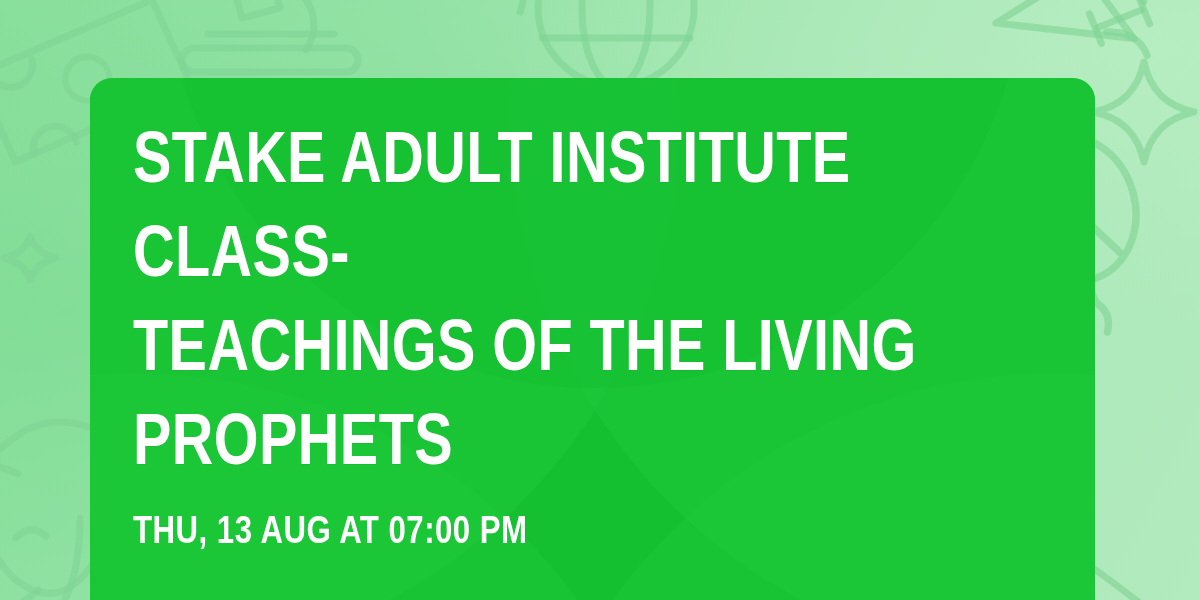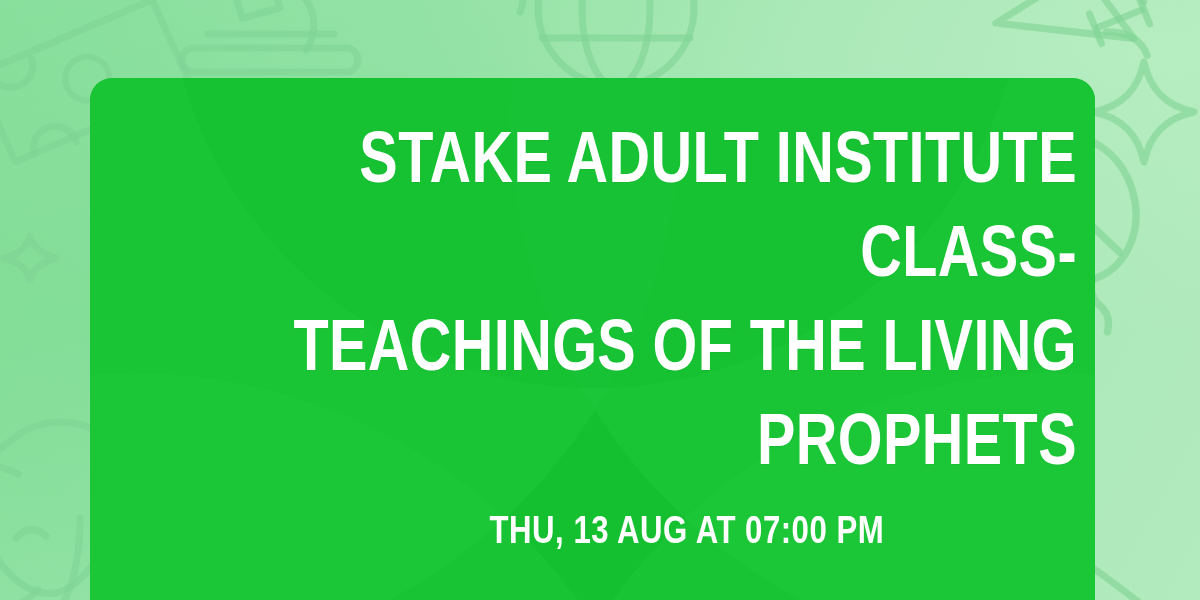--- a/index.html
+++ b/index.html
@@ -11,21 +11,20 @@
     font-family: "Liberation Sans", sans-serif;
   }
 
   
   #poster {
     position: relative;
     width: 1200px;
     height: 600px;
     overflow: hidden;
     background: #a9e6b6;
-    text-align: right;
   }
 
   
   .backdrop {
     position: absolute;
     inset: 0;
     background:
       linear-gradient(118deg, #8adf9d 0%, #93e2a5 26%, #a6e7b4 58%, #b2ebbe 100%);
   }
   .backdrop-sheen {

